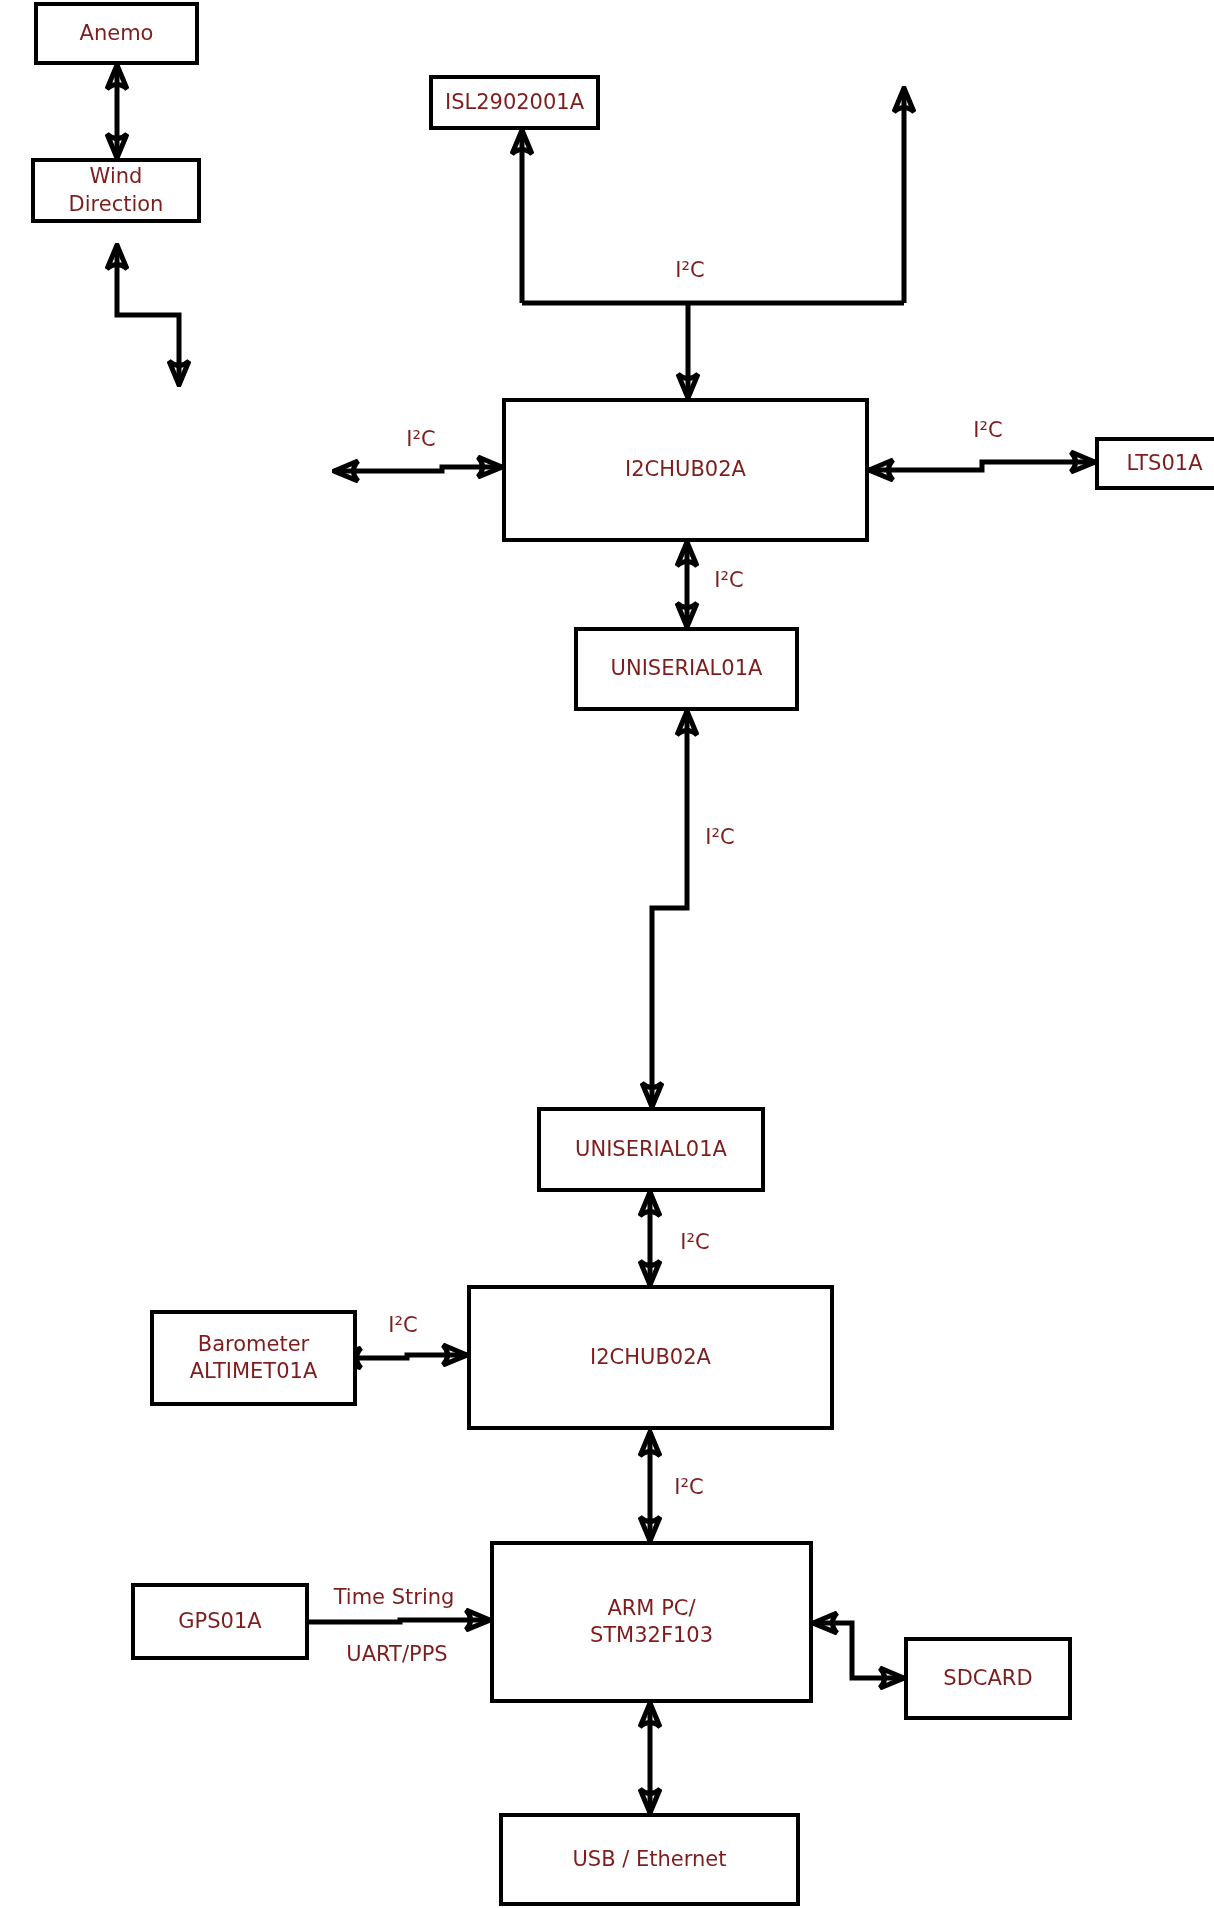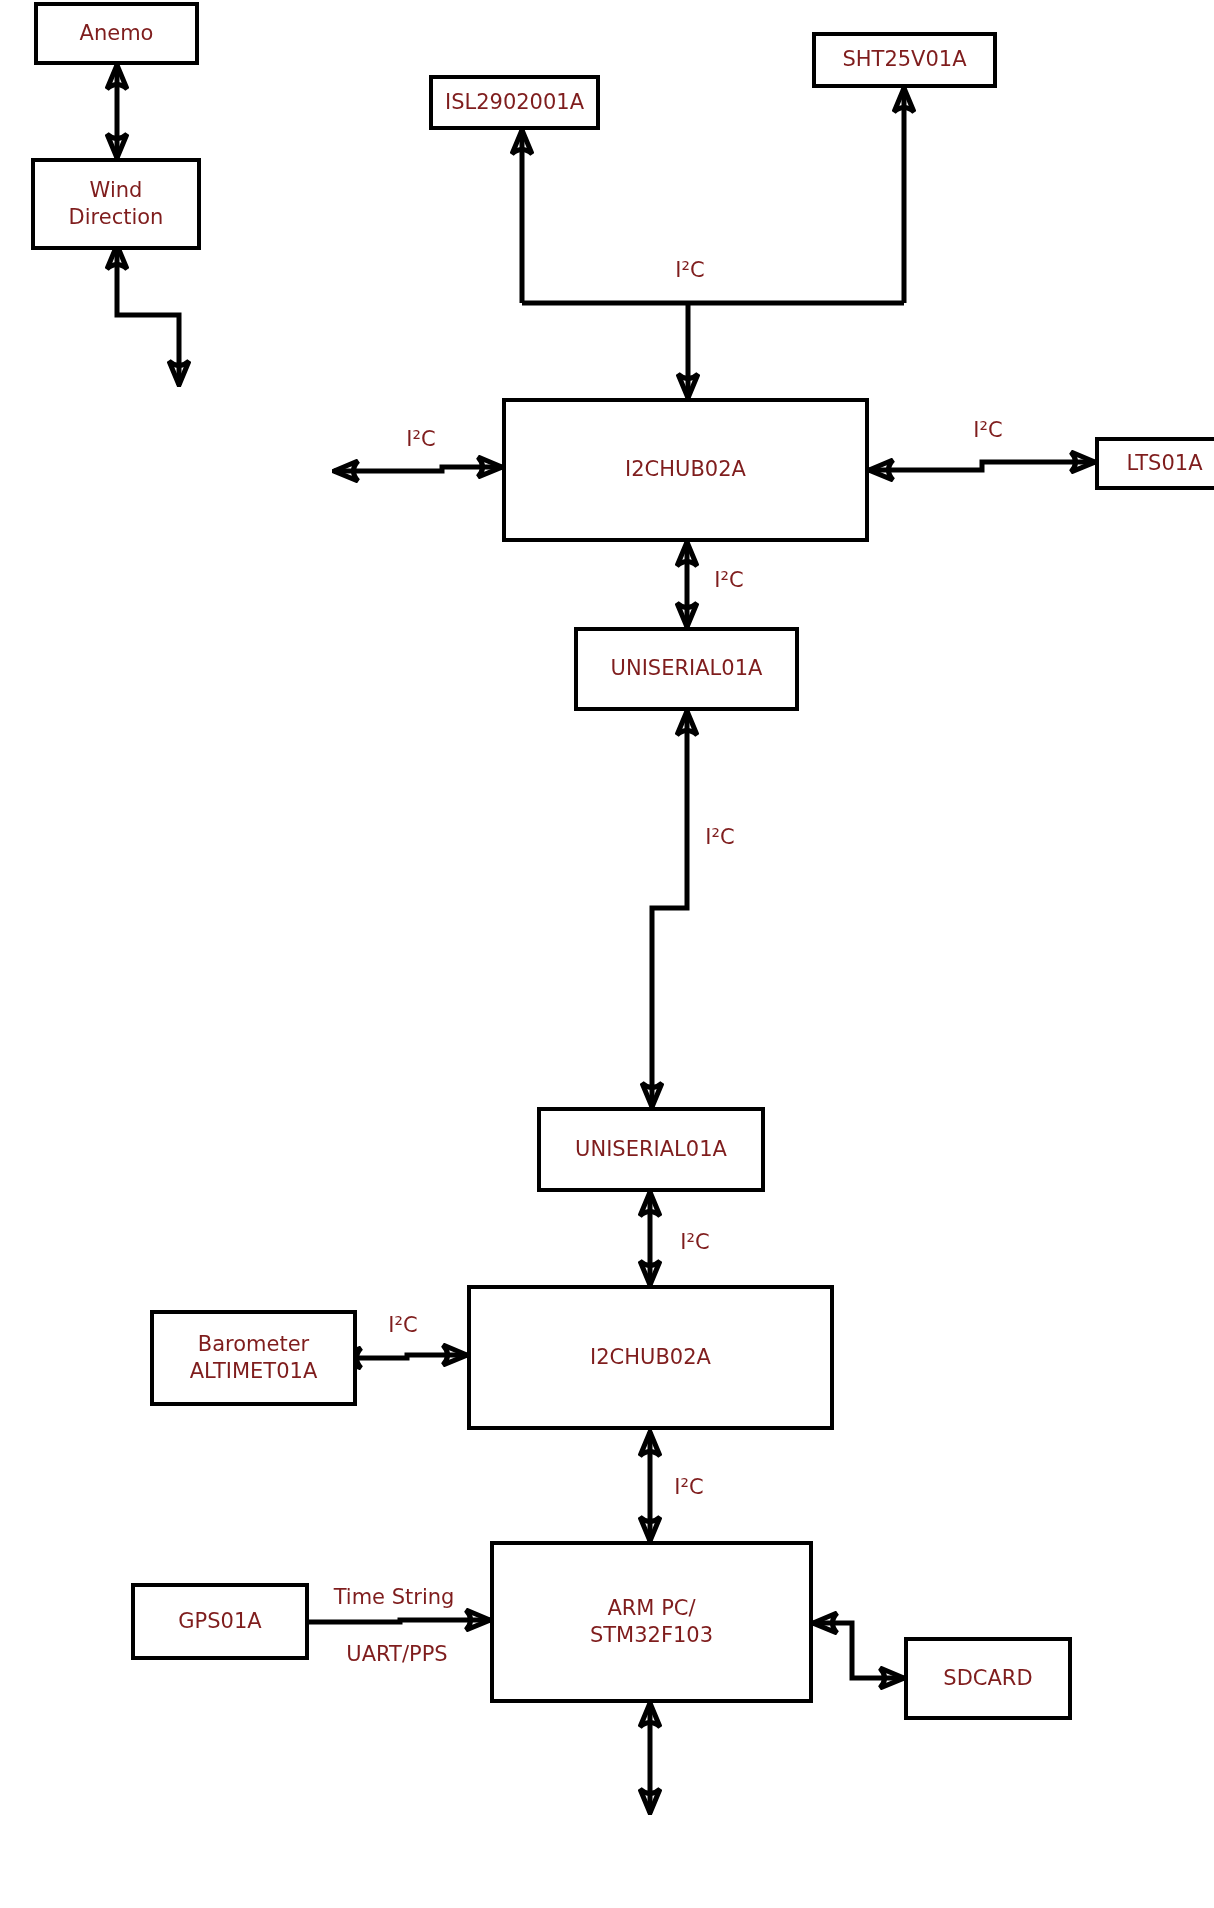--- a/index.html
+++ b/index.html
@@ -81,26 +81,25 @@
     <path d="M628,1192 V1285" marker-start="url(#ah-start)" marker-end="url(#ah-end)"></path>
     <path d="M315,1358 H385 V1355 H445" marker-start="url(#ah-start)" marker-end="url(#ah-end)"></path>
     <path d="M628,1432 V1541" marker-start="url(#ah-start)" marker-end="url(#ah-end)"></path>
     <path d="M287,1622 H378 V1620 H468" marker-end="url(#ah-end)"></path>
     <path d="M791,1623 H830 V1678 H882" marker-start="url(#ah-start)" marker-end="url(#ah-end)"></path>
     <path d="M628,1703 V1813" marker-start="url(#ah-start)" marker-end="url(#ah-end)"></path>
   </svg>
 
   <div class="node" style="left:12px; top:2px; width:165px; height:63px">Anemo</div>
 
-  <div class="node" style="left:9px; top:158px; width:170px; height:92px">Wind
+  <div class="node" style="left:9px; top:158px; width:170px; height:65px">Wind
 Direction</div>
 
   <div class="node" style="left:407px; top:75px; width:171px; height:55px">ISL2902001A</div>
 
-  <div class="node" style="left:790px; top:32px; width:185px; height:56px">SHT25V01A</div>
 
 
   <div class="node" style="left:480px; top:398px; width:367px; height:144px">I2CHUB02A</div>
 
   <div class="node" style="left:1073px; top:437px; width:139px; height:53px">LTS01A</div>
 
   <div class="node" style="left:552px; top:627px; width:225px; height:84px">UNISERIAL01A</div>
 
   <div class="node" style="left:515px; top:1107px; width:228px; height:85px">UNISERIAL01A</div>
 
@@ -109,20 +108,21 @@
   <div class="node" style="left:128px; top:1310px; width:207px; height:96px">Barometer
 ALTIMET01A</div>
 
   <div class="node" style="left:468px; top:1541px; width:323px; height:162px">ARM PC/
 STM32F103</div>
 
   <div class="node" style="left:109px; top:1583px; width:178px; height:77px">GPS01A</div>
 
   <div class="node" style="left:882px; top:1637px; width:168px; height:83px">SDCARD</div>
 
+  <div class="node" style="left:477px; top:1813px; width:301px; height:93px">USB / Ethernet</div>
 
   <div class="elabel" style="left:668px; top:270px">I²C</div>
 
   <div class="elabel" style="left:399px; top:439px">I²C</div>
 
   <div class="elabel" style="left:966px; top:430px">I²C</div>
 
   <div class="elabel" style="left:707px; top:580px">I²C</div>
 
   <div class="elabel" style="left:698px; top:837px">I²C</div>

